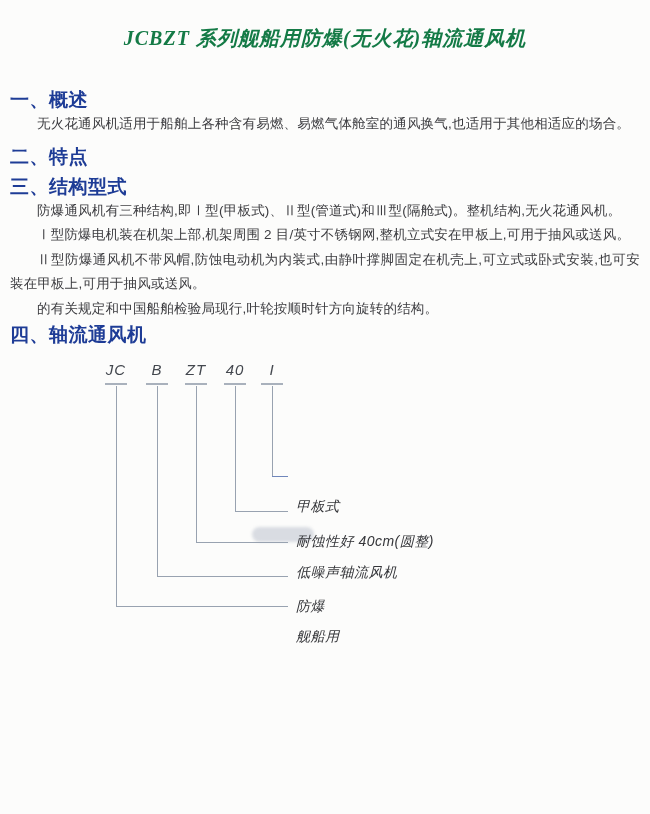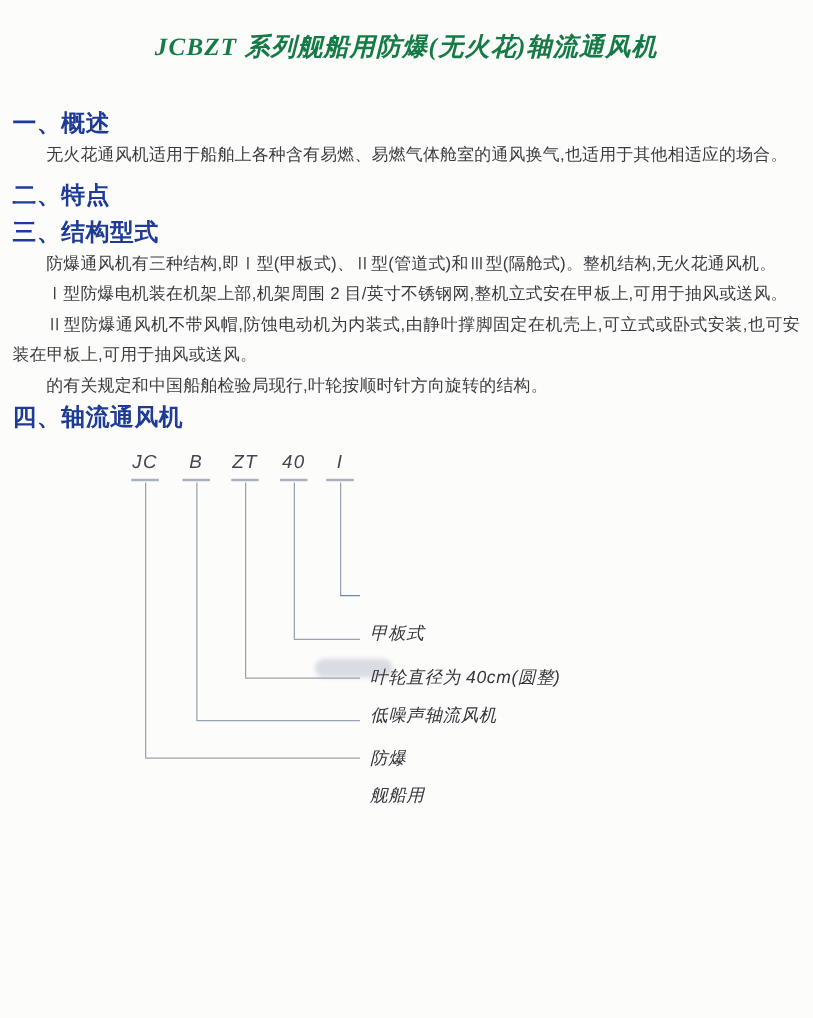--- a/index.html
+++ b/index.html
@@ -176,21 +176,21 @@
       <span class="vline"></span>
       <span class="hline"></span>
       <span class="dlabel">低噪声轴流风机</span>
     </div>
 
     <div class="branch b3">
       <span class="code">40</span>
       <span class="underline"></span>
       <span class="vline"></span>
       <span class="hline"></span>
-      <span class="dlabel">叶轮直径为 40cm(圆整)</span>
+      <span class="dlabel">耐蚀性好 40cm(圆整)</span>
     </div>
 
     <div class="branch b4">
       <span class="code">I</span>
       <span class="underline"></span>
       <span class="vline"></span>
       <span class="hline"></span>
       <span class="dlabel">甲板式</span>
     </div>
 

